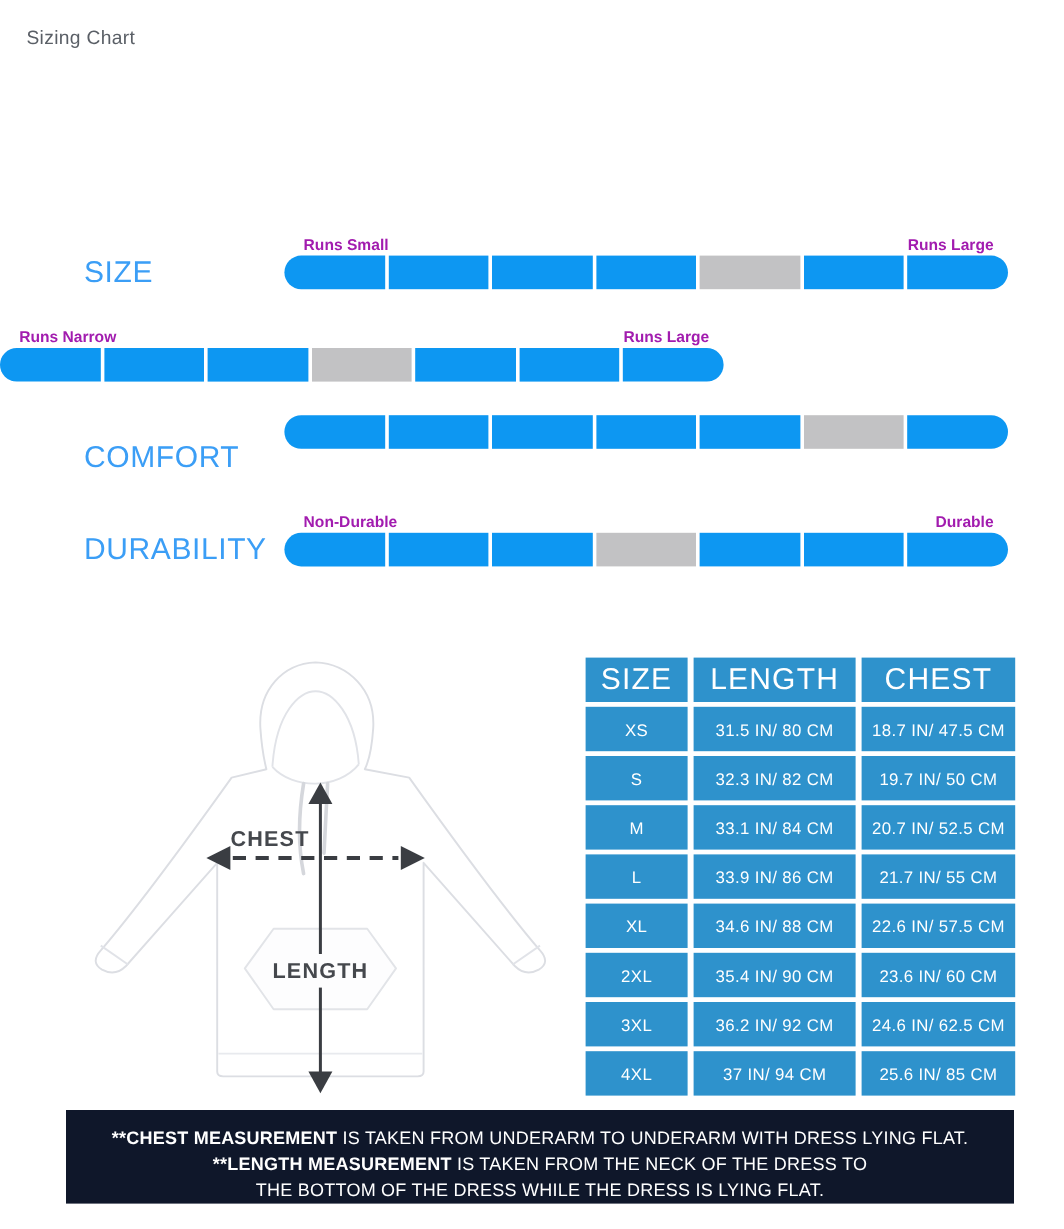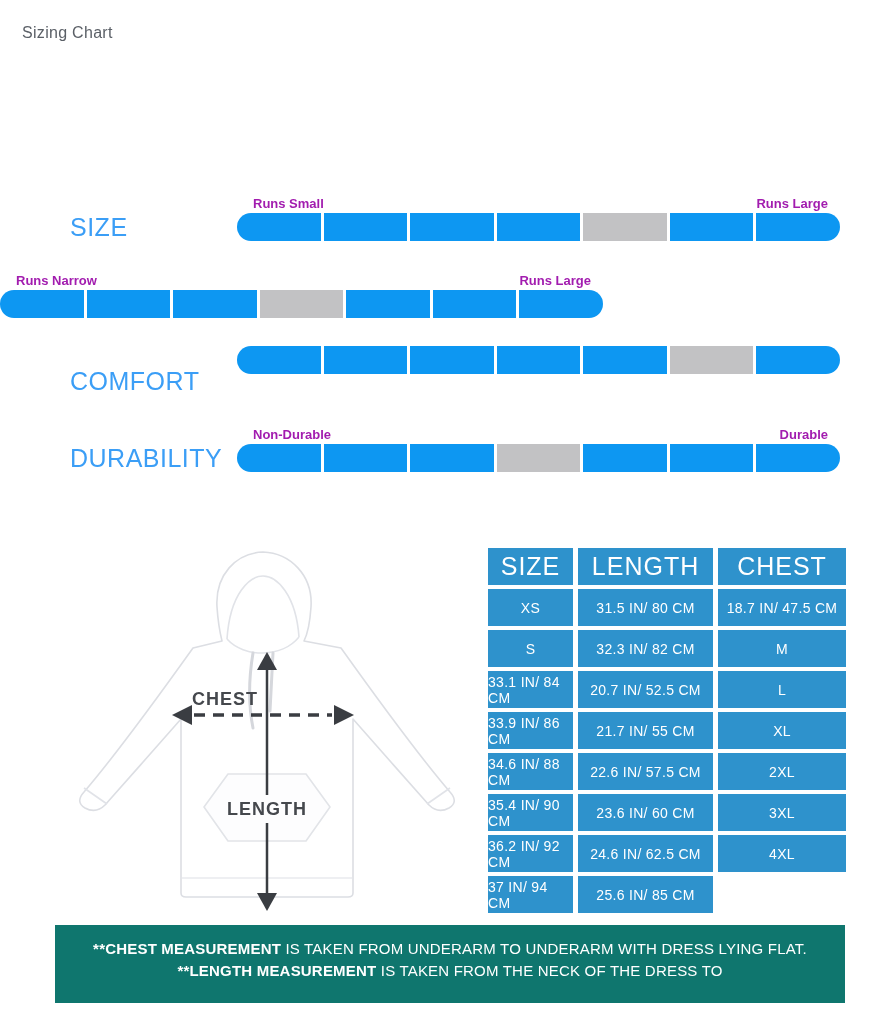--- a/index.html
+++ b/index.html
@@ -44,21 +44,21 @@
   .cell {
     background:#2e92cc; color:#ffffff;
     display:flex; align-items:center; justify-content:center;
     font-size:14px; letter-spacing:0.3px;
   }
   .cell.th { font-size:25px; letter-spacing:1px; }
 
   
   .footer {
     position:absolute; left:55px; top:925px; width:790px; height:78px;
-    background:#0f766e; color:#ffffff; box-sizing:border-box;
+    background:#0f172a; color:#ffffff; box-sizing:border-box;
     padding-top:13px; text-align:center;
     font-size:15px; line-height:1.45; letter-spacing:0.2px;
   }
   .footer b { font-weight:700; }
 </style>
 </head>
 <body>
 
 <div class="page">
 
@@ -189,20 +189,21 @@
 
   <div class="size-table">
       <div class="cell th">SIZE</div>
       <div class="cell th">LENGTH</div>
       <div class="cell th">CHEST</div>
       <div class="cell">XS</div>
       <div class="cell">31.5 IN/ 80 CM</div>
       <div class="cell">18.7 IN/ 47.5 CM</div>
       <div class="cell">S</div>
       <div class="cell">32.3 IN/ 82 CM</div>
+      <div class="cell">19.7 IN/ 50 CM</div>
       <div class="cell">M</div>
       <div class="cell">33.1 IN/ 84 CM</div>
       <div class="cell">20.7 IN/ 52.5 CM</div>
       <div class="cell">L</div>
       <div class="cell">33.9 IN/ 86 CM</div>
       <div class="cell">21.7 IN/ 55 CM</div>
       <div class="cell">XL</div>
       <div class="cell">34.6 IN/ 88 CM</div>
       <div class="cell">22.6 IN/ 57.5 CM</div>
       <div class="cell">2XL</div>
@@ -212,15 +213,16 @@
       <div class="cell">36.2 IN/ 92 CM</div>
       <div class="cell">24.6 IN/ 62.5 CM</div>
       <div class="cell">4XL</div>
       <div class="cell">37 IN/ 94 CM</div>
       <div class="cell">25.6 IN/ 85 CM</div>
     </div>
 
   <div class="footer">
     <div><b>**CHEST MEASUREMENT</b><span> IS TAKEN FROM UNDERARM TO UNDERARM WITH DRESS LYING FLAT.</span></div>
     <div><b>**LENGTH MEASUREMENT</b><span> IS TAKEN FROM THE NECK OF THE DRESS TO</span></div>
+    <div>THE BOTTOM OF THE DRESS WHILE THE DRESS IS LYING FLAT.</div>
   </div>
 
 </div>
 
 </body></html>

